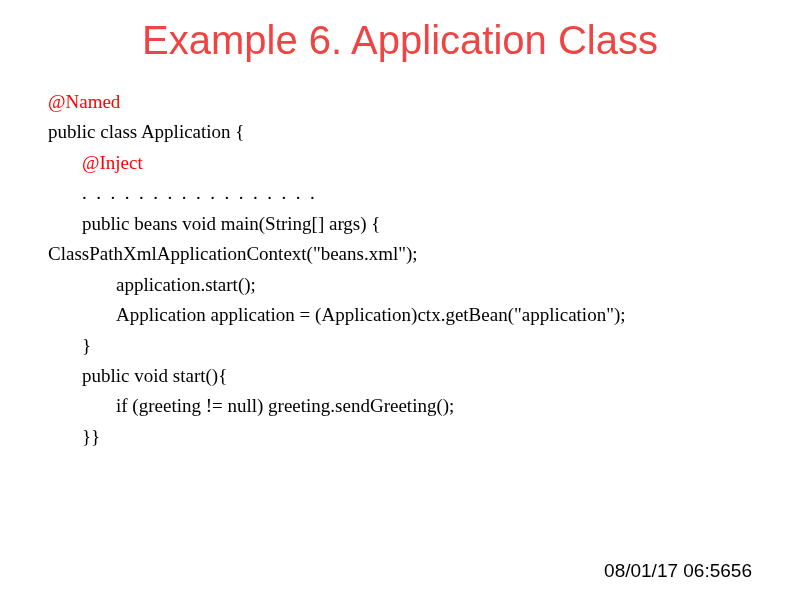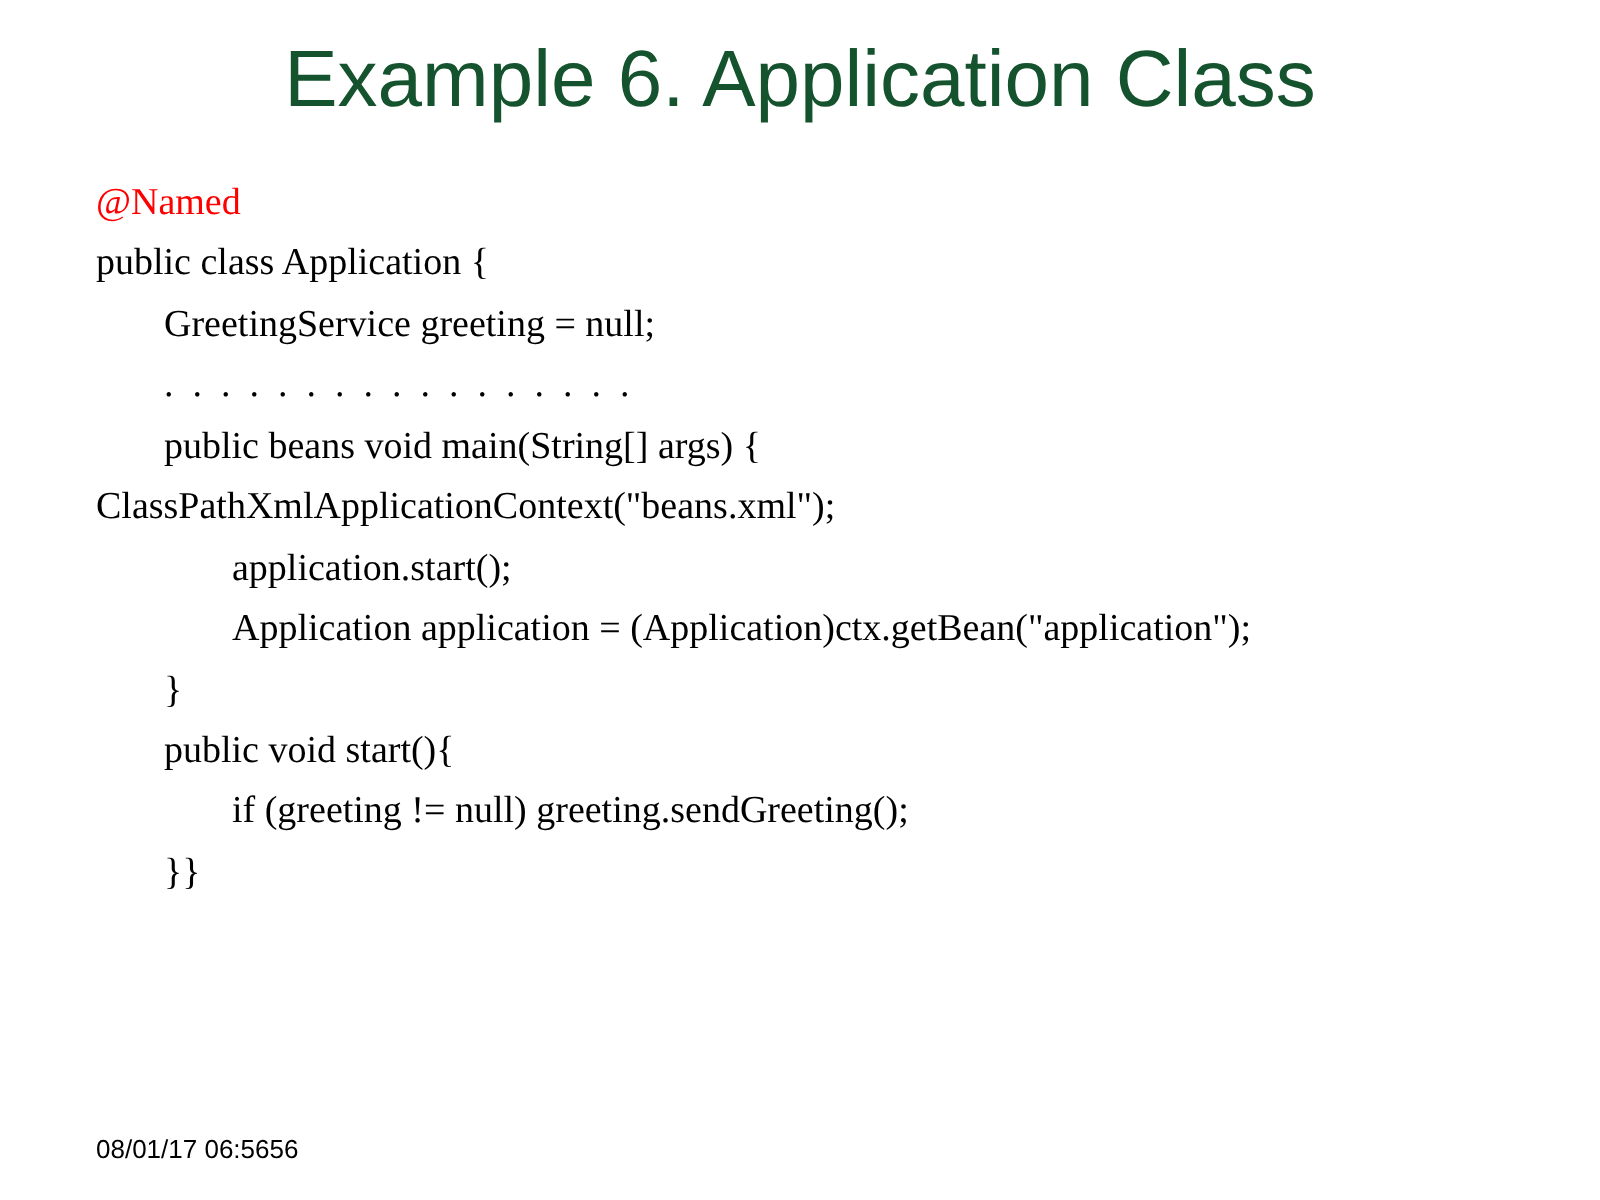--- a/index.html
+++ b/index.html
@@ -19,21 +19,21 @@
       width: 100%;
       height: 100%;
       padding: 18px 48px 0 48px;
       position: relative;
     }
     .title {
       font-size: 40px;
       font-weight: 400;
       text-align: center;
       margin-bottom: 24px;
-      color: #14532d;
+      color: #ef4444;
     }
     .code-block {
       font-size: 19px;
       line-height: 1.55;
       color: #000;
       font-family: Liberation Serif, serif;
     }
     .code-line {
       white-space: pre;
       margin-bottom: 1px;
@@ -46,41 +46,41 @@
     }
     .indent2 {
       padding-left: 68px;
     }
     .footer {
       position: absolute;
       bottom: 18px;
       left: 48px;
       right: 48px;
       display: flex;
-      justify-content: flex-start;
-      font-size: 13px;
+      justify-content: flex-end;
+      font-size: 19px;
       color: #000;
     }
     .footer-center {
       position: absolute;
       left: 50%;
       transform: translateX(-50%);
       margin-top: 45px;
     }
   </style>
 </head>
 <body>
 
 <div class="slide">
   <h1 class="title">Example 6. Application Class</h1>
 
   <div class="code-block">
     <div class="code-line annotation">@Named</div>
     <div class="code-line">public class Application {</div>
-    <div class="code-line indent1">GreetingService greeting = null;</div>
+    <div class="code-line annotation indent1">@Inject</div>
     <div class="code-line indent1">.  .  .  .  .  .  .  .  .  .  .  .  .  .  .  .  .</div>
     <div class="code-line indent1">public beans void main(String[] args) {</div>
     <div class="code-line">ClassPathXmlApplicationContext("beans.xml");</div>
     <div class="code-line indent2">application.start();</div>
     <div class="code-line indent2">Application application = (Application)ctx.getBean("application");</div>
     <div class="code-line indent1">}</div>
     <div class="code-line indent1">public void start(){</div>
     <div class="code-line indent2">if (greeting != null) greeting.sendGreeting();</div>
     <div class="code-line indent1">}}</div>
   </div>

